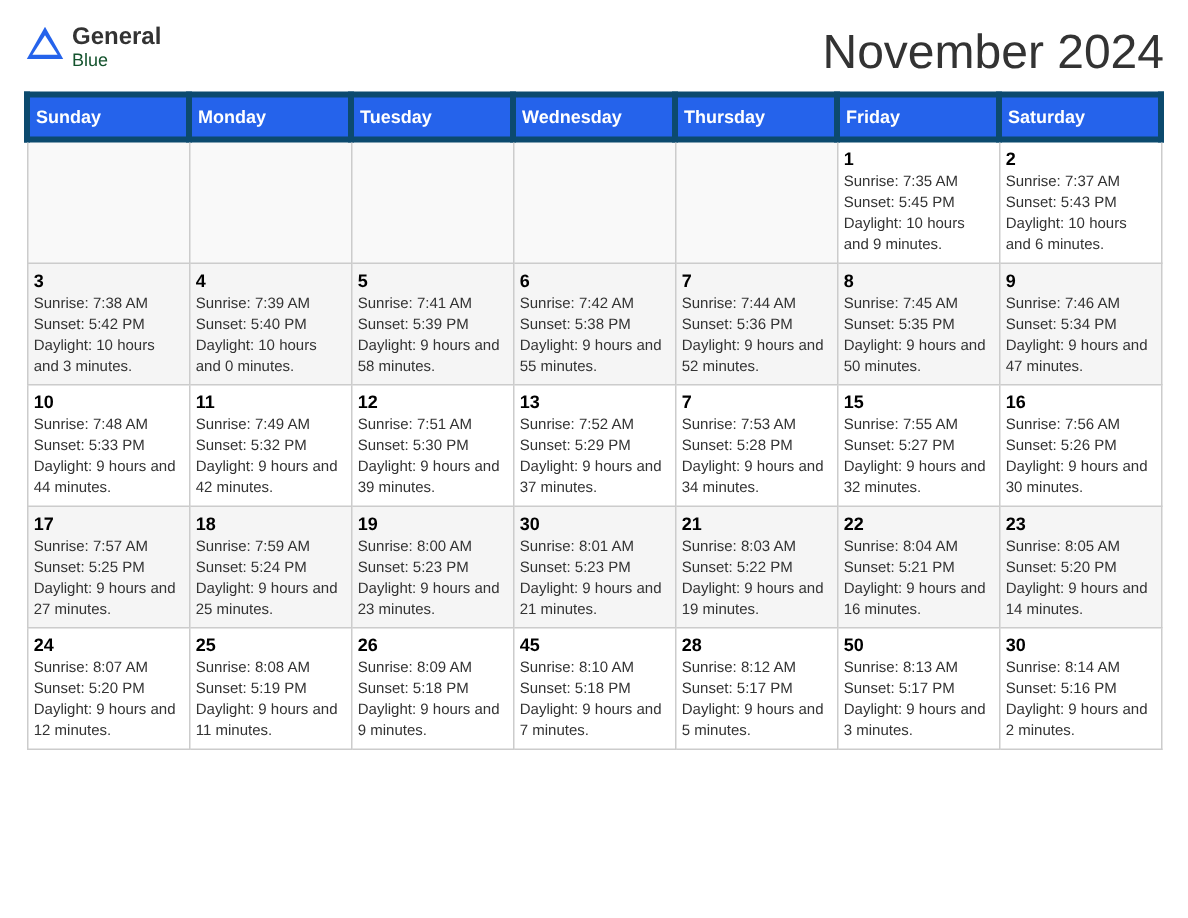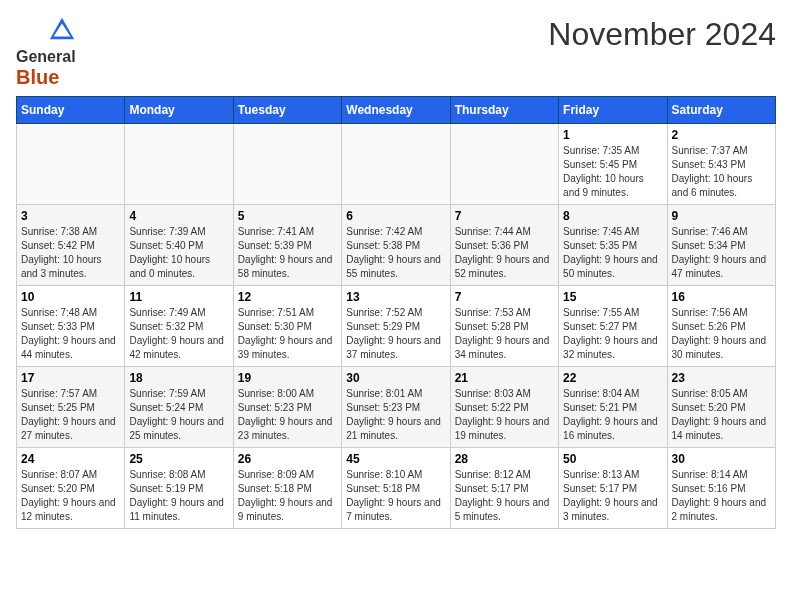--- a/index.html
+++ b/index.html
@@ -11,23 +11,22 @@
       padding: 16px;
     }
     .header {
       display: flex;
       justify-content: space-between;
       align-items: flex-start;
       margin-bottom: 8px;
     }
     .logo {
       display: flex;
-      align-items: flex-end;
+      align-items: flex-start;
       gap: 4px;
-      flex-direction: column;
     }
     .logo-text {
       font-size: 18px;
       font-weight: bold;
       line-height: 1.1;
     }
     .logo-icon {
       width: 28px;
       height: 28px;
     }
@@ -48,21 +47,21 @@
       border-collapse: collapse;
       font-size: 11px;
     }
     th {
       background-color: #2563eb;
       color: #fff;
       padding: 6px 4px;
       text-align: left;
       font-size: 12px;
       font-weight: bold;
-      border: 1px solid #0c4a6e;
+      border: 4px solid #0c4a6e;
     }
     td {
       border: 1px solid #ccc;
       vertical-align: top;
       padding: 4px;
       height: 80px;
       width: calc(100% / 7);
       background: #fff;
     }
     td.empty {
@@ -86,21 +85,21 @@
 <body>
 
 <div class="header">
   <div class="logo">
     <svg class="logo-icon" viewBox="0 0 30 30" xmlns="http://www.w3.org/2000/svg">
       <polygon points="15,2 28,25 2,25" fill="#2563eb"></polygon>
       <polygon points="15,8 24,22 6,22" fill="#fff"></polygon>
     </svg>
     <div class="logo-text">
       <div style="color:#333;font-size:16px;font-weight:bold;">General</div>
-      <div style="color:#c2410c;font-size:20px;font-weight:bold;">Blue</div>
+      <div style="color:#14532d;font-size:12px;font-weight:normal;">Blue</div>
     </div>
   </div>
   <div class="title-block">
     <div class="month-title">November 2024</div>
   </div>
 </div>
 
 <table>
   <thead>
     <tr>

